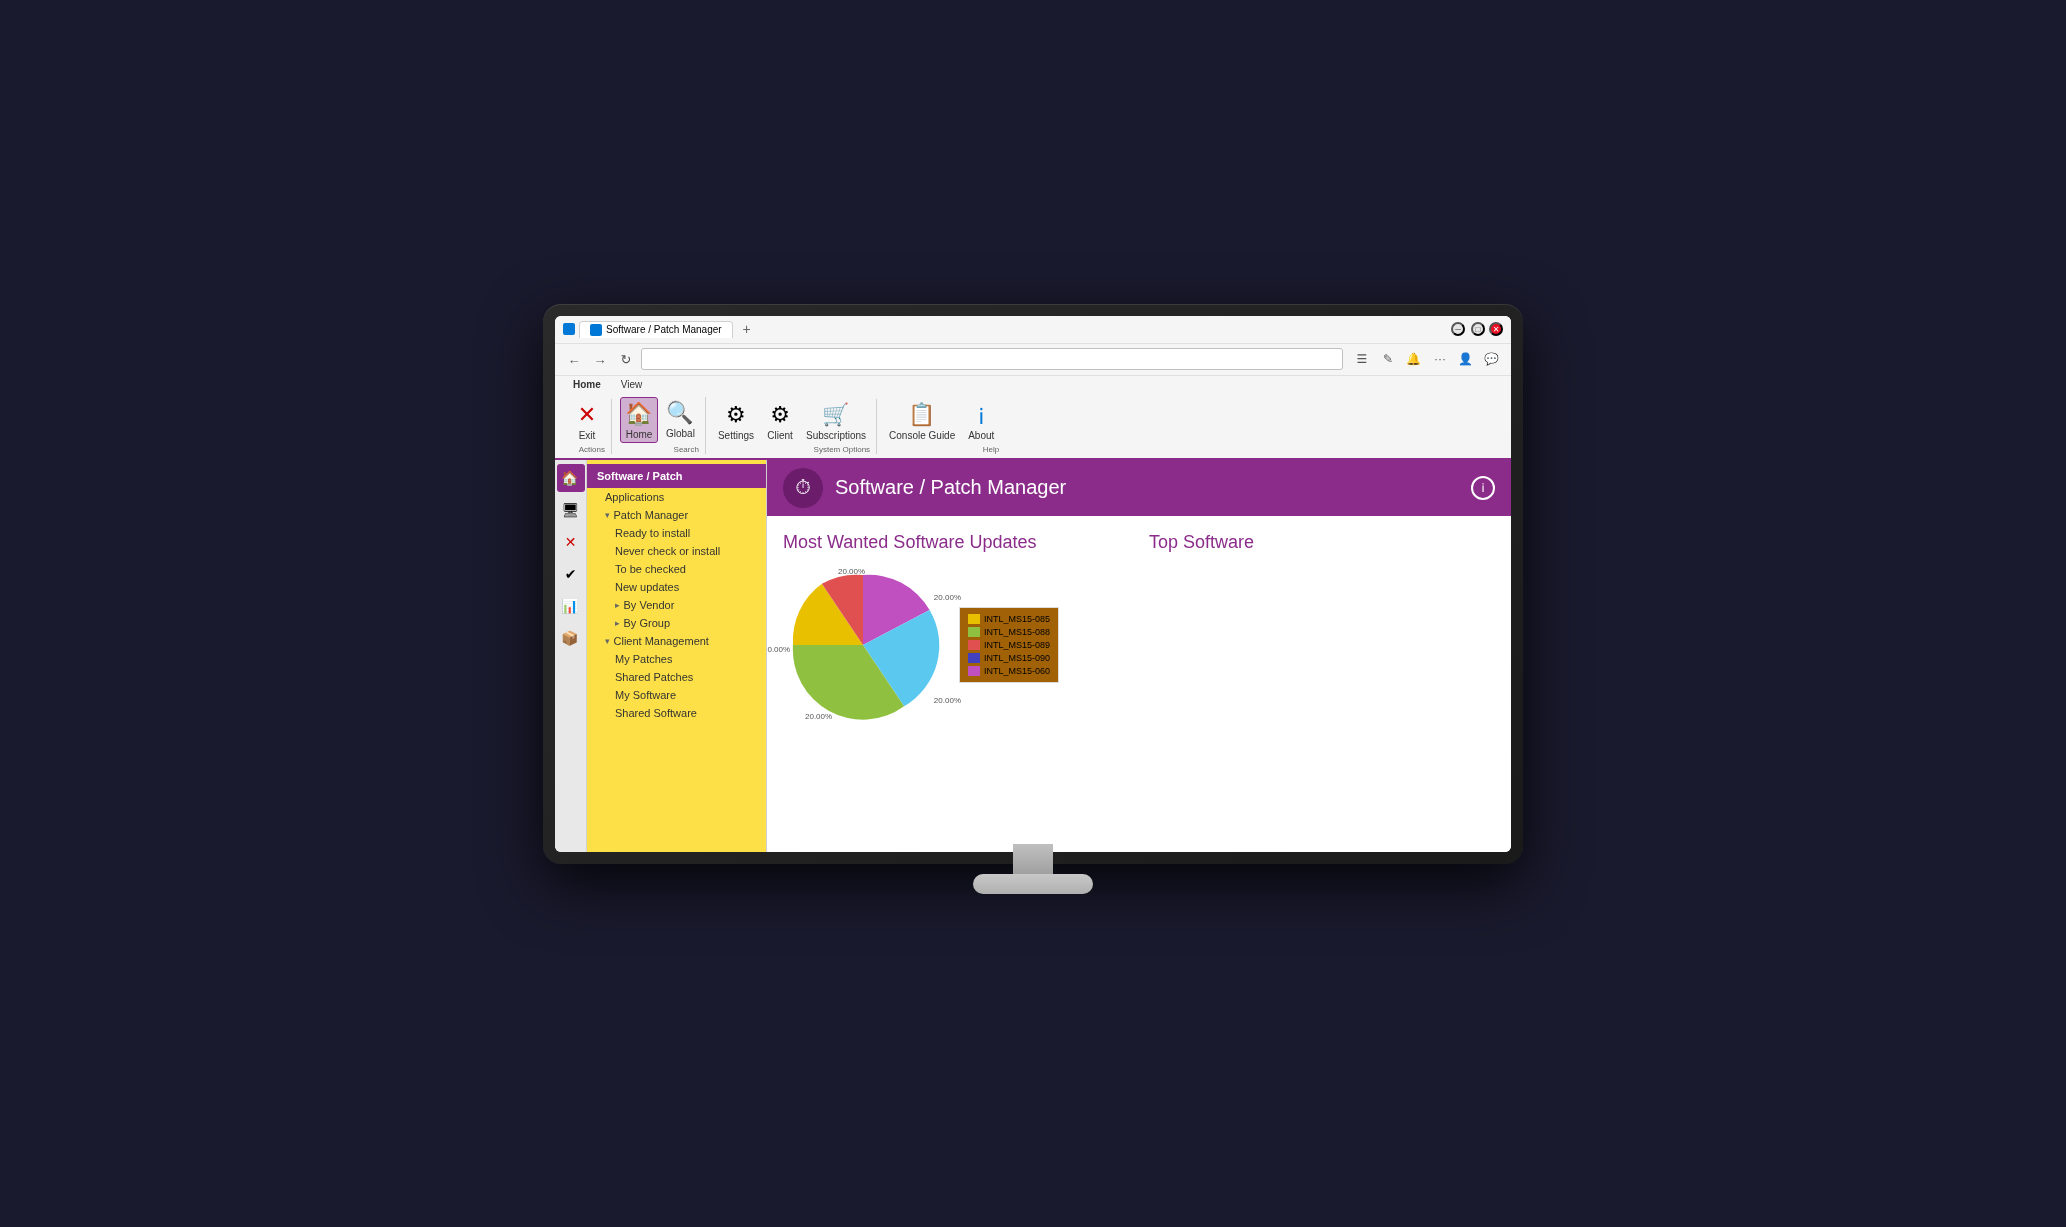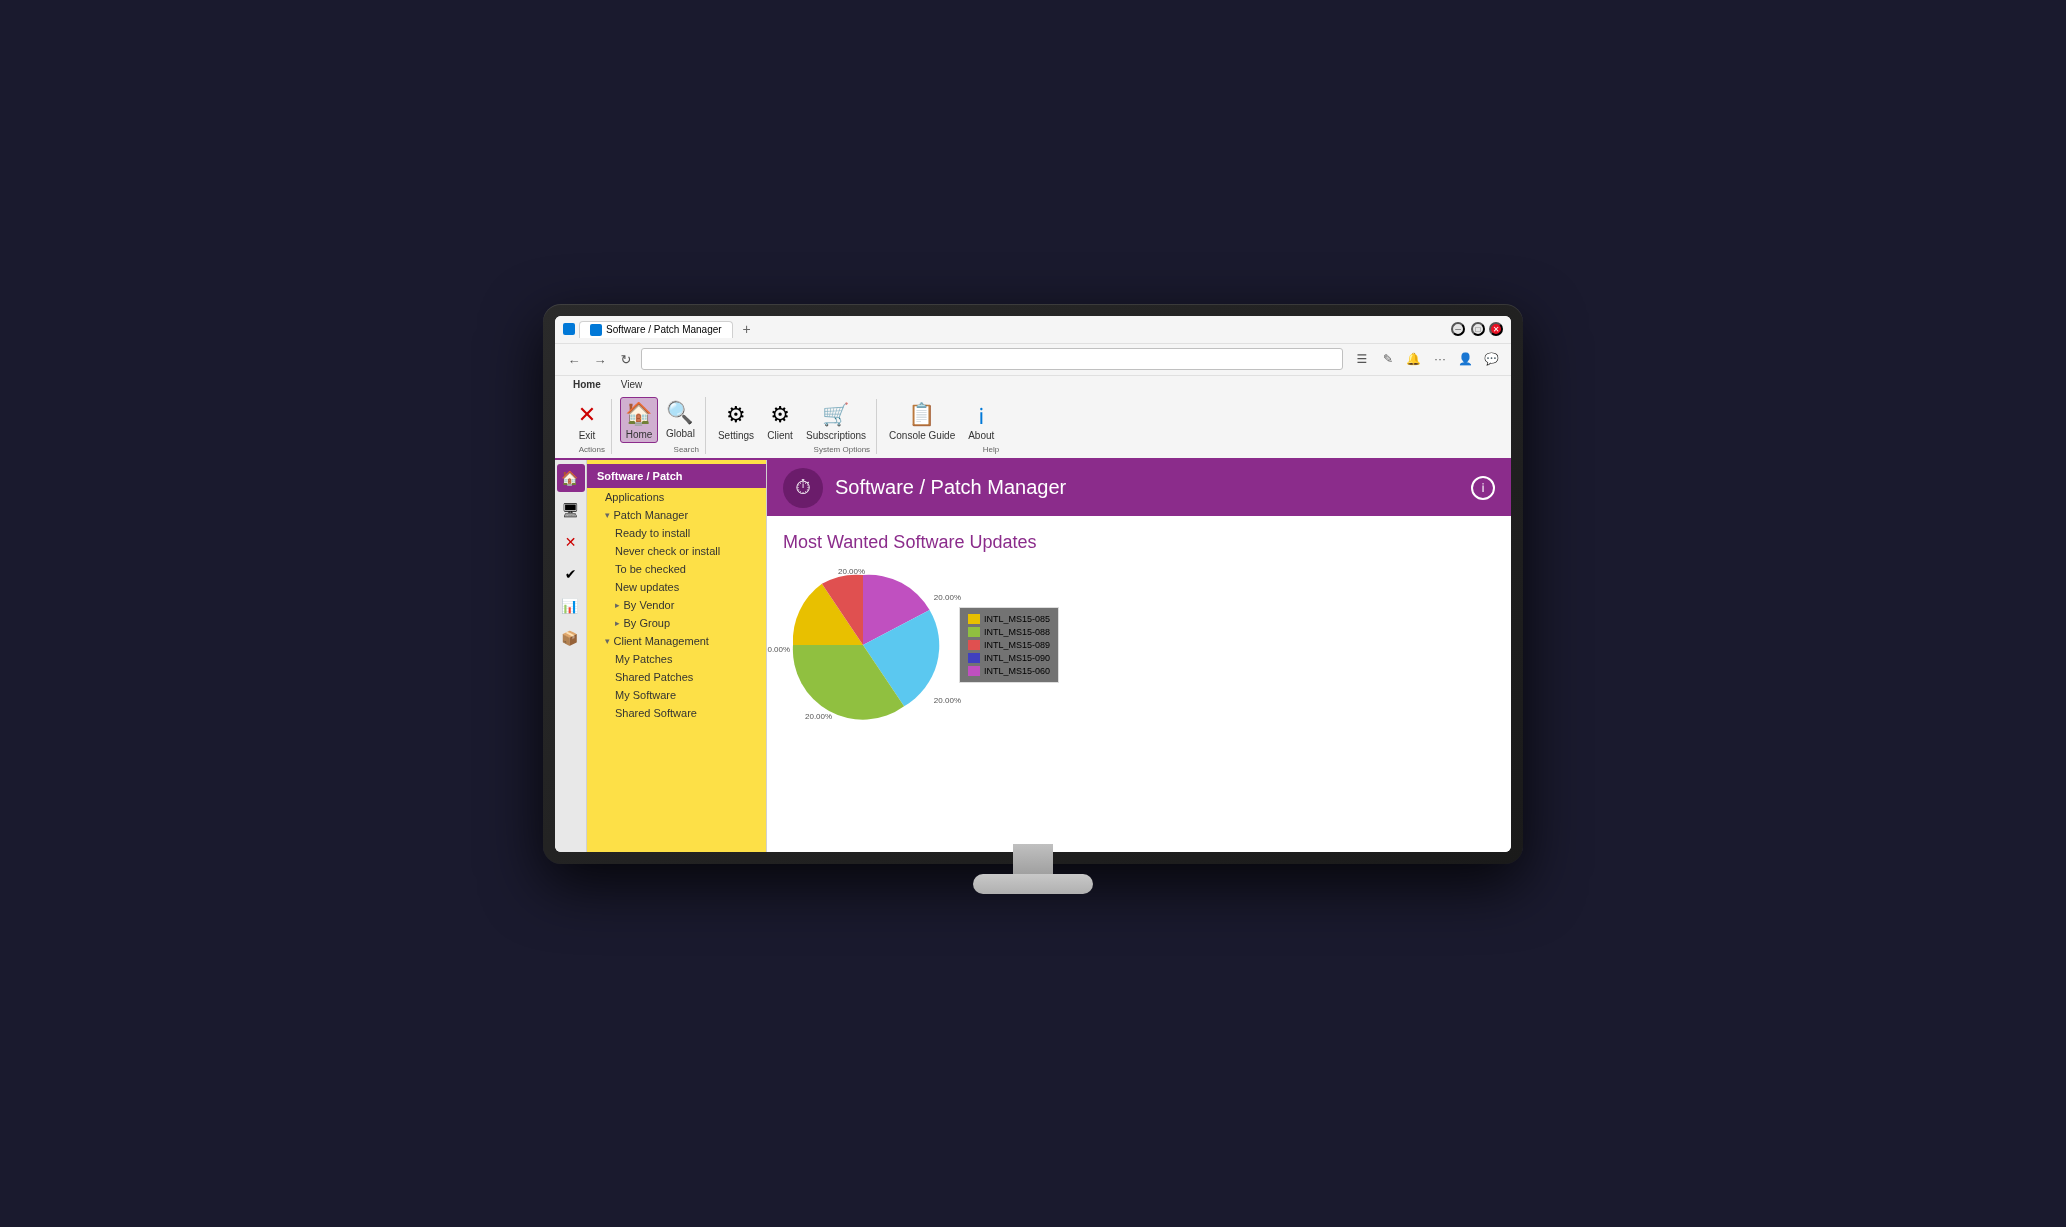--- a/index.html
+++ b/index.html
@@ -353,21 +353,21 @@
       gap: 16px;
     }
 
     .pie-chart-wrapper {
       position: relative;
       width: 160px;
       height: 160px;
     }
 
     .legend {
-      background: #737373;
+      background: #a16207;
       border: 1px solid #ddd;
       padding: 6px 8px;
       font-size: 9px;
       display: flex;
       flex-direction: column;
       gap: 3px;
       align-self: center;
     }
 
     .legend-item {
@@ -594,20 +594,23 @@
                     <span>INTL_MS15-090</span>
                   </div>
                   <div class="legend-item">
                     <div class="legend-color" style="background:#c050c0;"></div>
                     <span>INTL_MS15-060</span>
                   </div>
                 </div>
               </div>
             </div>
 
+            <div class="top-software-section">
+              <div class="section-title">Top Software</div>
+            </div>
           </div>
         </div>
 
       </div>
     </div>
   </div>
 
   <div class="monitor-stand">
     <div class="stand-neck"></div>
     <div class="stand-base"></div>

